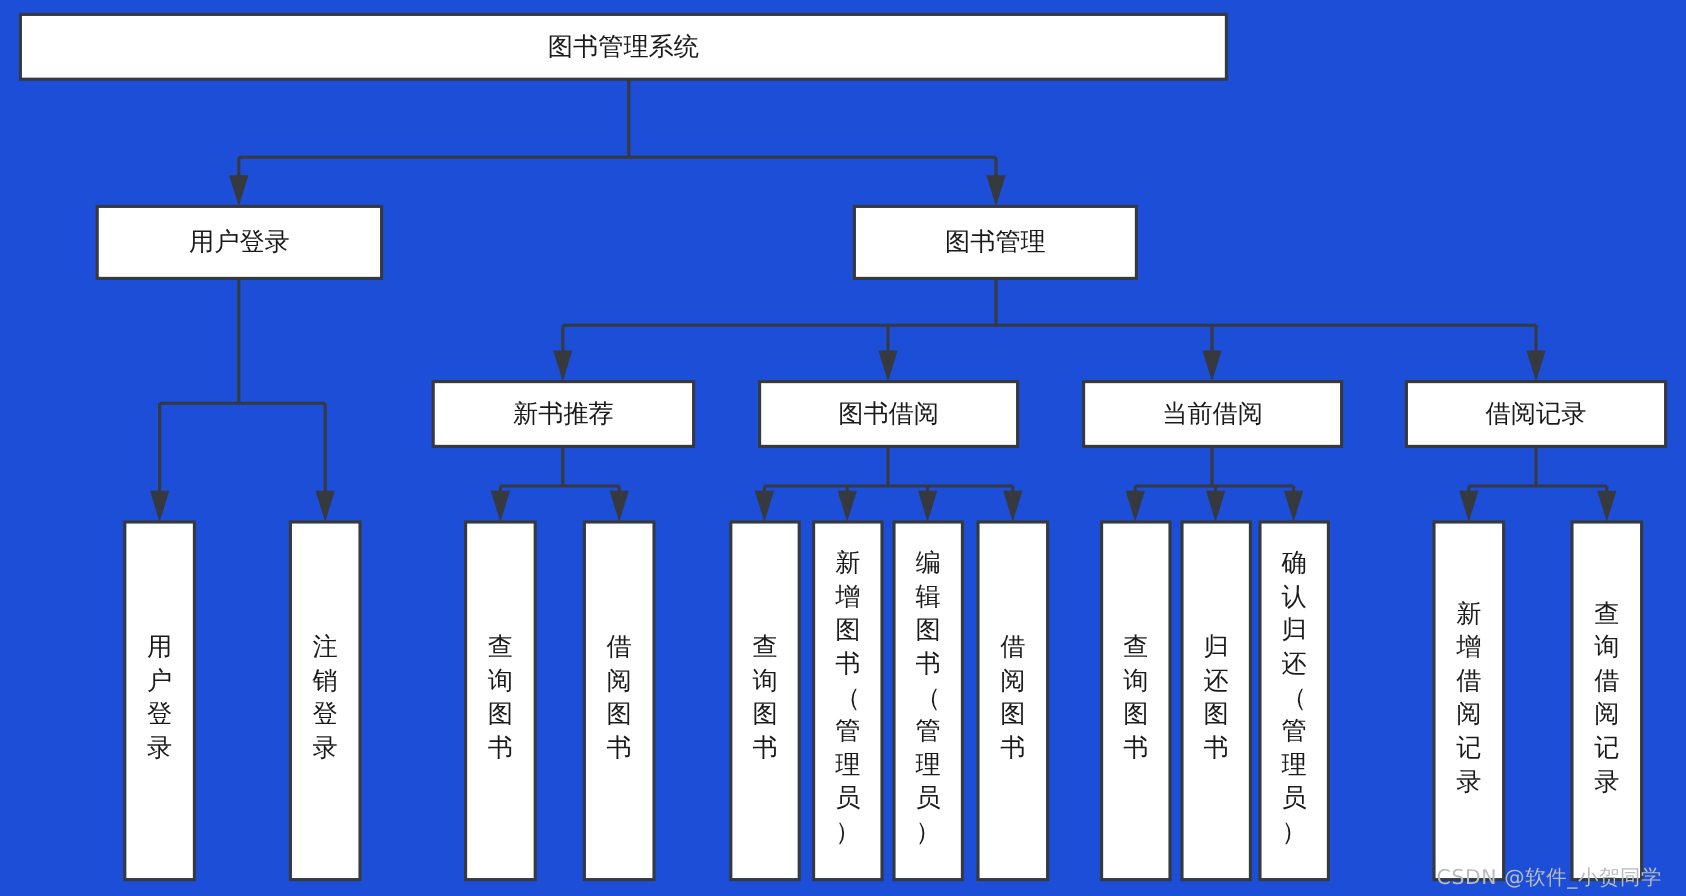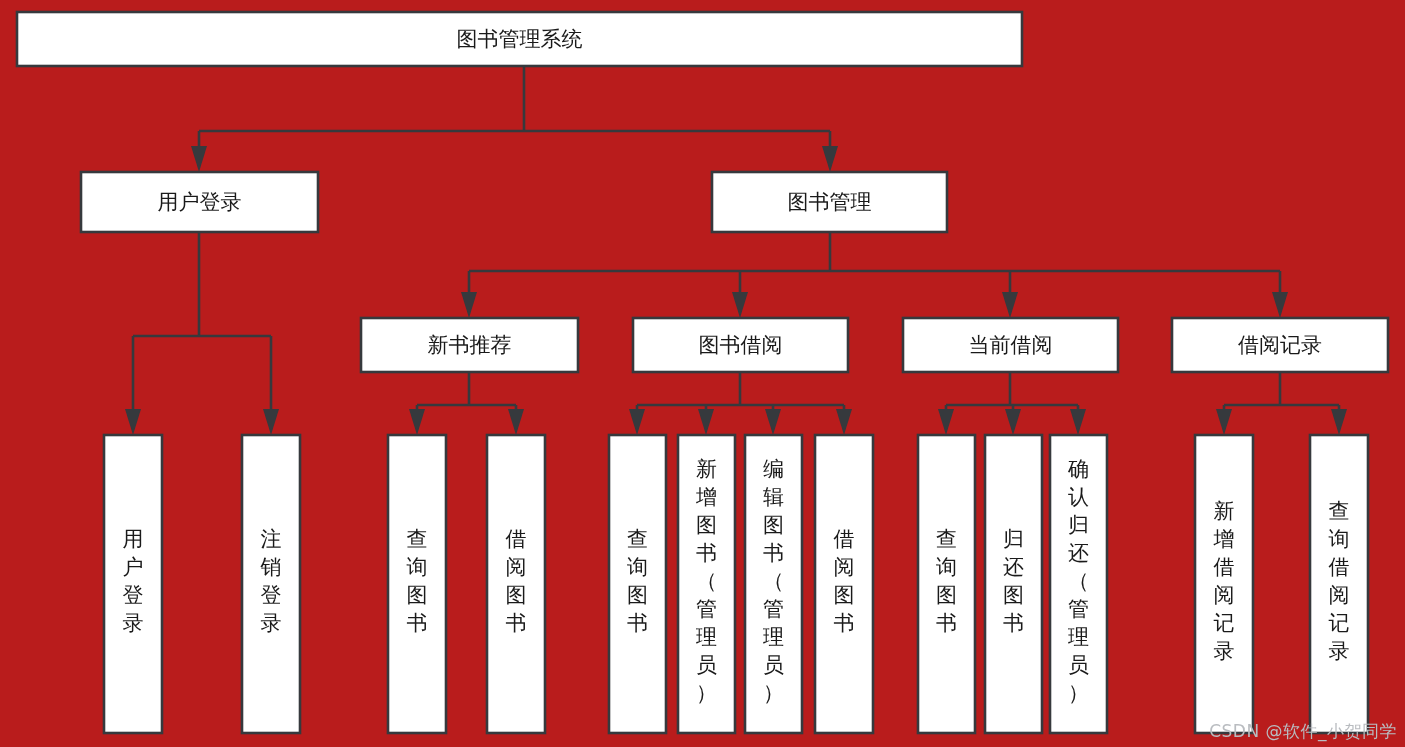--- a/index.html
+++ b/index.html
@@ -11,21 +11,21 @@
   body {
     width: 1405px;
     height: 747px;
     overflow: hidden;
     font-family: "DejaVu Sans", "Liberation Sans", sans-serif;
   }
   #diagram-root {
     position: relative;
     width: 1405px;
     height: 747px;
-    background: #b91c1c;
+    background: #1d4ed8;
   }
   svg#tree-svg {
     position: absolute;
     left: 0;
     top: 0;
     width: 1405px;
     height: 747px;
     display: block;
   }
   .node-box {
@@ -51,21 +51,21 @@
     dominant-baseline: middle;
   }
   .node-label-v {
     fill: #1a1a1a;
     font-family: "DejaVu Sans", "Liberation Sans", sans-serif;
     font-size: 21px;
     text-anchor: middle;
   }
   .watermark-text {
     position: absolute;
-    right: 8px;
+    right: 20px;
     bottom: 4px;
     font-family: "DejaVu Sans", "Liberation Sans", sans-serif;
     font-size: 17px;
     color: #b9bcc0;
     white-space: nowrap;
     letter-spacing: 0.5px;
   }
 </style>
 </head>
 <body>

